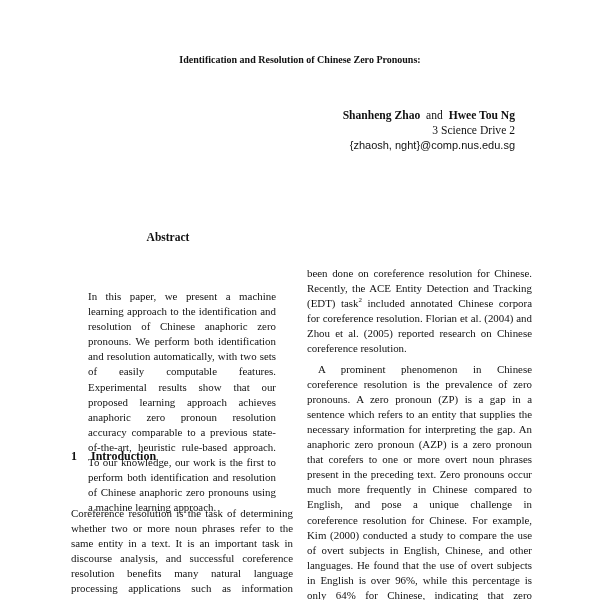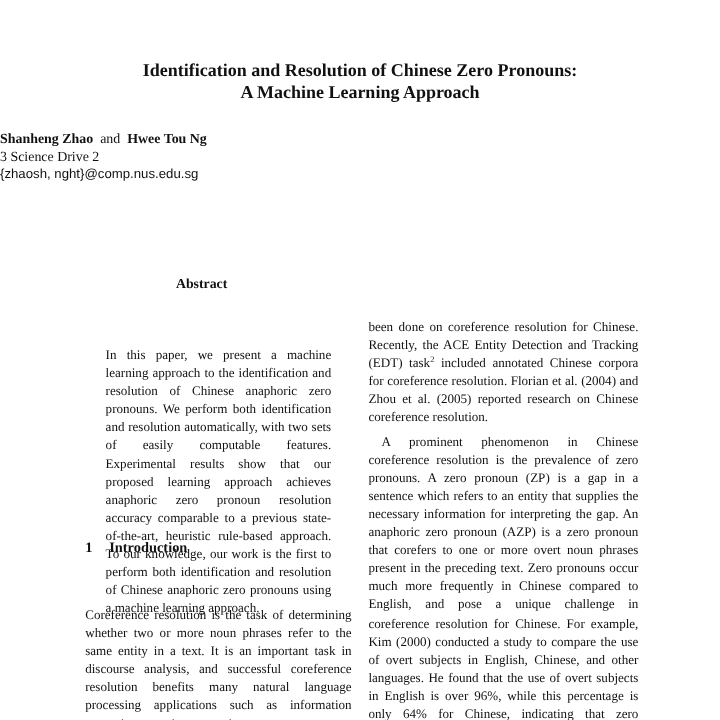--- a/index.html
+++ b/index.html
@@ -1,20 +1,20 @@
 <!DOCTYPE html>
 <html><head>
 <meta charset="utf-8">
 <style>
   html, body { margin:0; padding:0; background:#ffffff; }
   body { width:600px; height:600px; overflow:hidden; position:relative;
          font-family:"Liberation Serif","DejaVu Serif",serif; color:#111; }
   .title { position:absolute; left:0; width:600px; top:50px; text-align:center;
-           font-weight:bold; font-size:15px; line-height:19px; }
-  .authors { position:absolute; left:0; width:515px; top:108px; text-align:left;
+           font-weight:bold; font-size:10px; line-height:19px; }
+  .authors { position:absolute; left:0; width:515px; top:108px; text-align:right;
              font-size:11.6px; line-height:15.2px; }
   .authors .names b { font-weight:bold; }
   .mono { font-family:Liberation Sans, sans-serif; font-size:11px; }
   .abs-head { position:absolute; left:58px; width:220px; top:231px; text-align:center;
               font-weight:bold; font-size:11.5px; }
   .col { position:absolute; font-size:10.9px; line-height:15.1px; text-align:justify;margin-top:34px; }
   .col p { margin:0; }
   .abstract { left:88px; width:188px; top:255px; }
   .intro-head { position:absolute; left:71px; top:449px; font-weight:bold; font-size:12px; }
   .intro-head span { display:inline-block; width:20px; }
@@ -22,21 +22,20 @@
   .right { left:307px; width:225px; top:232px; }
   .indent { text-indent:11px; }
   .gap { margin-top:5px !important; }
   sup { font-size:7px; line-height:0; }
 </style>
 </head>
 <body>
 
 <div class="title">
   <div>Identification and Resolution of Chinese Zero Pronouns:</div>
-  <div>A Machine Learning Approach</div>
 </div>
 
 <div class="authors">
   <div class="names">
     <b>Shanheng Zhao</b>
     &nbsp;<span>and</span>&nbsp;
     <b>Hwee Tou Ng</b>
   </div>
   <div>3 Science Drive 2</div>
   <div class="mono">{zhaosh, nght}@comp.nus.edu.sg</div>

